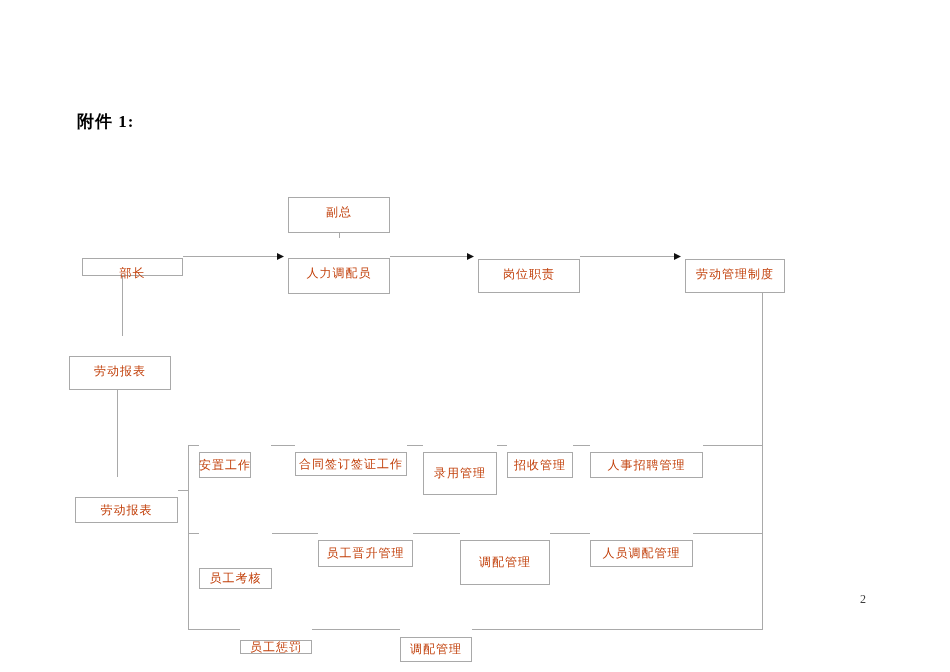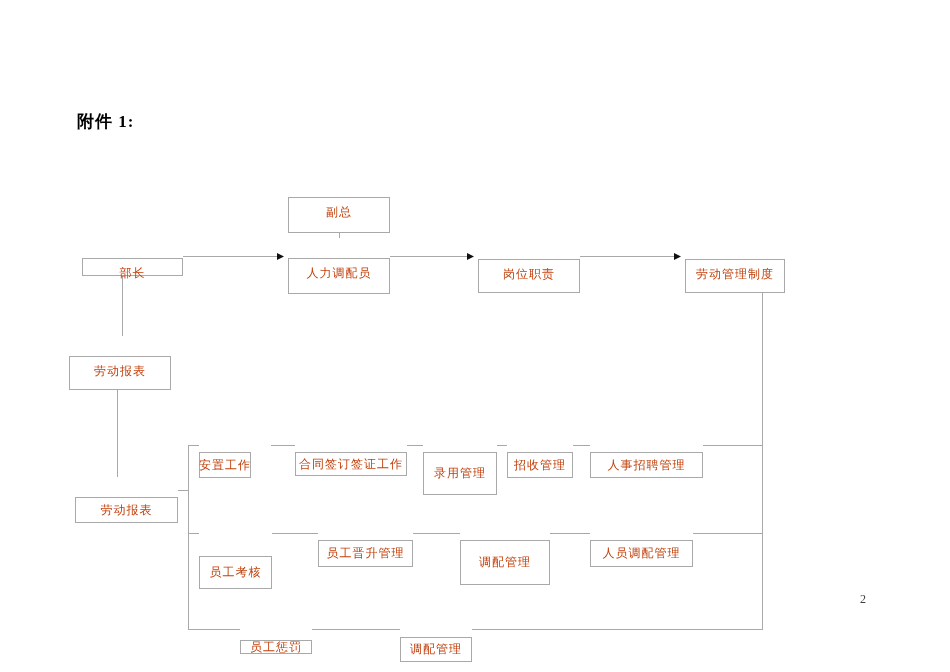--- a/index.html
+++ b/index.html
@@ -91,21 +91,21 @@
 
   <div class="node tall" style="left:69px;top:336px;width:102px;height:34px">劳动报表</div>
   <div class="node" style="left:75px;top:477px;width:103px;height:26px">劳动报表</div>
 
   <div class="node" style="left:199px;top:432px;width:52px;height:26px">安置工作</div>
   <div class="node" style="left:295px;top:432px;width:112px;height:24px">合同签订签证工作</div>
   <div class="node" style="left:423px;top:432px;width:74px;height:43px">录用管理</div>
   <div class="node" style="left:507px;top:432px;width:66px;height:26px">招收管理</div>
   <div class="node" style="left:590px;top:432px;width:113px;height:26px">人事招聘管理</div>
 
-  <div class="node" style="left:199px;top:536px;width:73px;height:33px">员工考核</div>
+  <div class="node" style="left:199px;top:548px;width:73px;height:21px">员工考核</div>
   <div class="node" style="left:318px;top:520px;width:95px;height:27px">员工晋升管理</div>
   <div class="node" style="left:460px;top:520px;width:90px;height:45px">调配管理</div>
   <div class="node" style="left:590px;top:520px;width:103px;height:27px">人员调配管理</div>
 
   <div class="node" style="left:240px;top:620px;width:72px;height:14px">员工惩罚</div>
   <div class="node" style="left:400px;top:617px;width:72px;height:25px">调配管理</div>
 
   <div class="page-number">2</div>
 
 </div>

